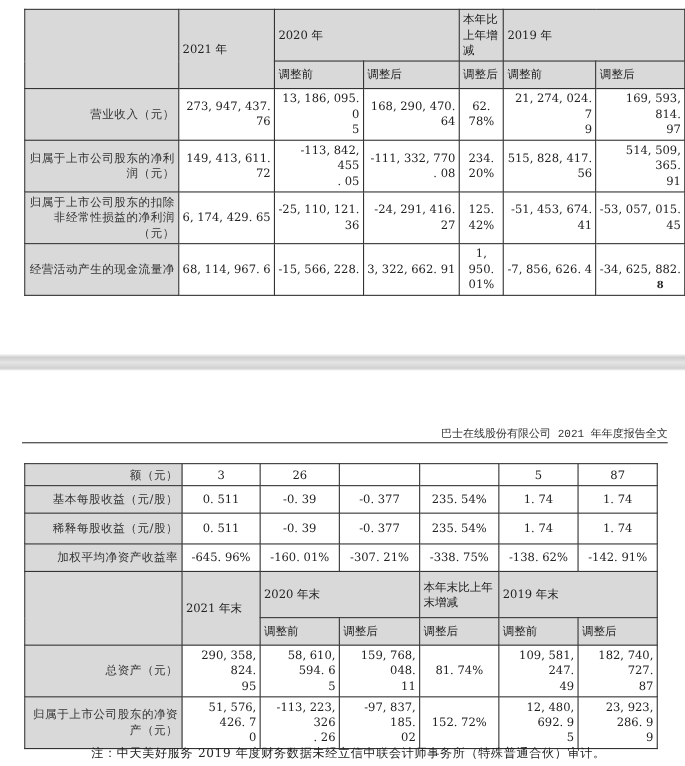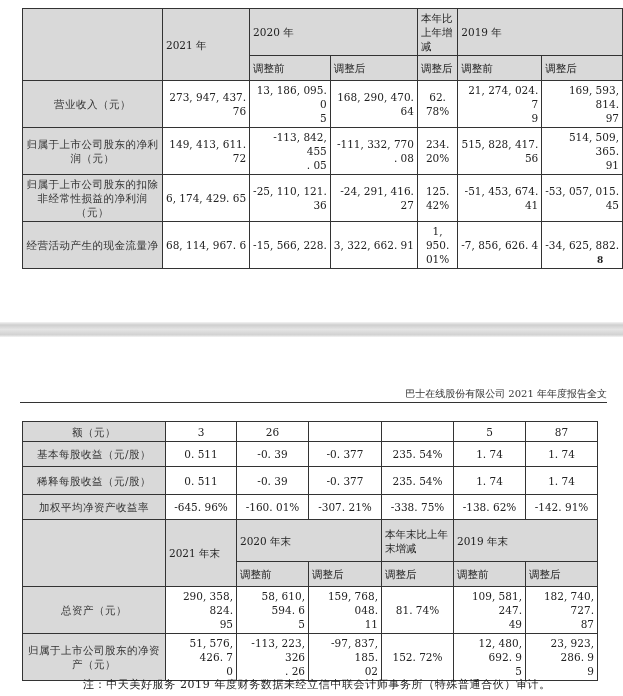--- a/index.html
+++ b/index.html
@@ -17,29 +17,29 @@
     background: linear-gradient(to bottom, #f3f3f3 0%, #cfcfcf 20%, #e4e4e4 50%, #d2d2d2 85%, #f4f4f4 100%);
   }
   table.fin {
     position: absolute; left: 22px; border-collapse: collapse; table-layout: fixed;
     font-size: 10.5px; line-height: 14px;
   }
   table.fin td, table.fin th {
     border: 1px solid #333; padding: 2px 3px; vertical-align: middle; font-weight: normal;
   }
   .hd { background: #d9d9d9; text-align: left; }
-  .lbl { background: #d9d9d9; text-align: center; color: #333; letter-spacing: 0.5px; }
+  .lbl { background: #d9d9d9; text-align: right; color: #333; letter-spacing: 0.5px; }
   .num { text-align: right; white-space: pre-line; }
   .nums { white-space: nowrap; }
   .pct { text-align: center; }
   .page-number {
     position: absolute; top: 255px; left: 597px; font-size: 9px; font-weight: bold;
   }
   .running-header {
-    position: absolute; top: 387px; right: 16px; font-size: 10px; color: #333;
+    position: absolute; top: 387px; right: 16px; font-size: 10px; color: #333; font-family: Liberation Mono, monospace;
   }
   .header-rule {
     position: absolute; top: 402px; left: 20px; width: 587px; height: 1px; background: #333;
   }
   .note {
     position: absolute; top: 677px; left: 48px; font-size: 11px; color: #222; letter-spacing: 0.6px; margin-left: 35px;
   }
 </style>
 </head>
 <body>

